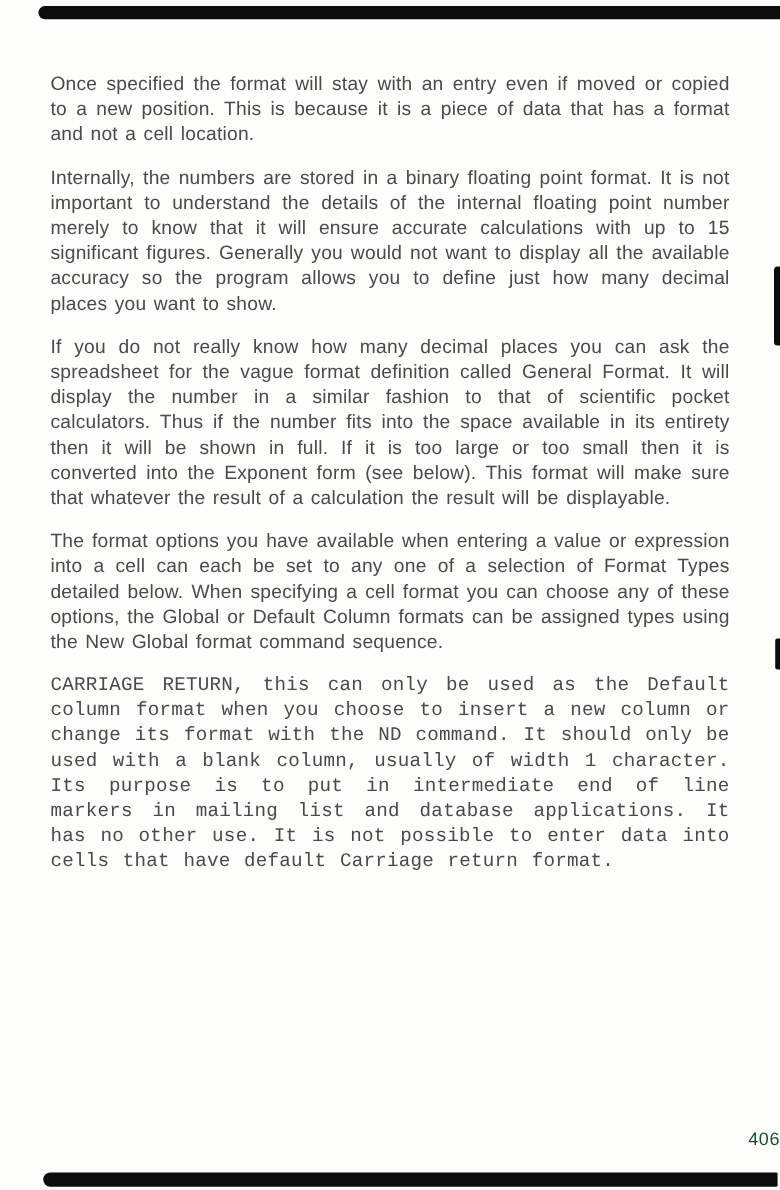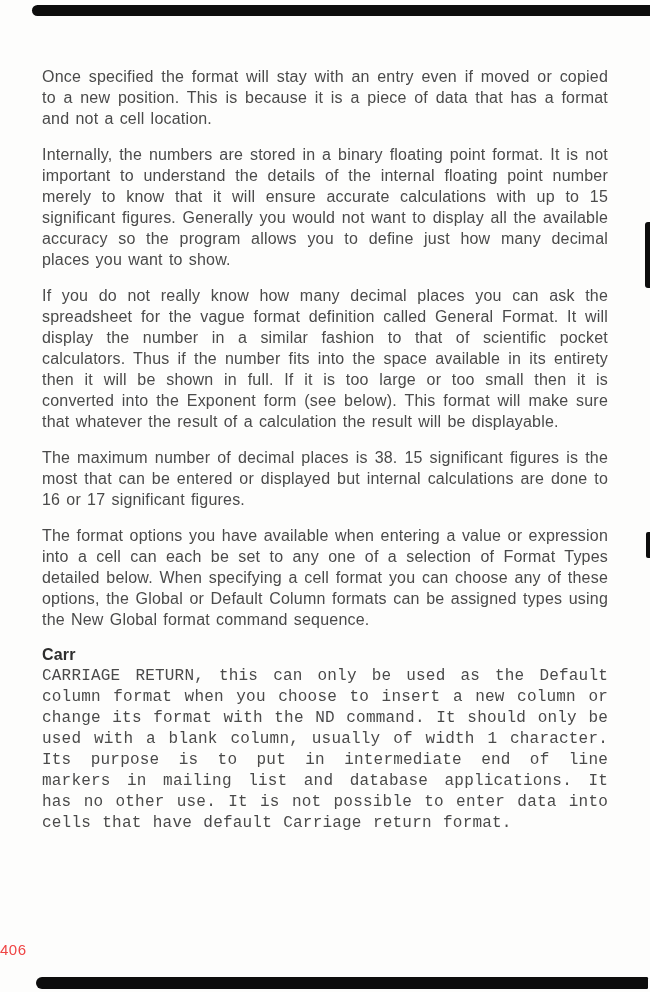--- a/index.html
+++ b/index.html
@@ -14,28 +14,27 @@
     width:650px;height:992px;
     margin:0 auto;
     background:var(--paper);
     overflow:hidden;
     font-family:"Liberation Sans","DejaVu Sans",sans-serif;
   }
   .content{
     position:absolute;
     left:42px;top:0;
     width:566px;
-    padding-top:38px;
+    padding-top:60px;
     color:var(--ink);
     font-size:16px;
     line-height:21px;
     letter-spacing:0.2px;
     word-spacing:1.5px;
     text-align:justify;
-    margin-top:28px;
   }
   .content p{margin:0 0 15px 0;}
   .content p.tight{margin-top:0;font-family:Liberation Mono, monospace;}
   .content h2{
     font-size:19.5px;
     line-height:24px;
     color:var(--heading-ink);
     font-weight:bold;
     letter-spacing:0.2px;
     margin:8px 0 17px 0;
@@ -46,22 +45,22 @@
     line-height:20px;
     color:var(--heading-ink);
     font-weight:bold;
     margin:10px 0 1px 0;
     text-align:left;
   }
   .page-number{
     position:absolute;
     left:0;right:0;
     top:941px;
-    text-align:left;
-    color:#ef4444;
+    text-align:right;
+    color:#14532d;
     font-size:15px;
     letter-spacing:0.5px;
   }
   .scan-bar,.scan-mark{
     position:absolute;
     background:var(--scan);
   }
   .scan-bar-top{
     left:32px;right:0;
     top:5px;height:11px;
@@ -87,23 +86,21 @@
 <body>
 
 <div class="page">
 
   <div class="scan-bar scan-bar-top"></div>
 
   <div class="content">
     <p>Once specified the format will stay with an entry even if moved or copied to a new position. This is because it is a piece of data that has a format and not a cell location.</p>
     <p>Internally, the numbers are stored in a binary floating point format. It is not important to understand the details of the internal floating point number merely to know that it will ensure accurate calculations with up to 15 significant figures. Generally you would not want to display all the available accuracy so the program allows you to define just how many decimal places you want to show.</p>
     <p>If you do not really know how many decimal places you can ask the spreadsheet for the vague format definition called General Format. It will display the number in a similar fashion to that of scientific pocket calculators. Thus if the number fits into the space available in its entirety then it will be shown in full. If it is too large or too small then it is converted into the Exponent form (see below). This format will make sure that whatever the result of a calculation the result will be displayable.</p>
-    <p>The maximum number of decimal places is 38. 15 significant figures is the most that can be entered or displayed but internal calculations are done to 16 or 17 significant figures.</p>
     <p>The format options you have available when entering a value or expression into a cell can each be set to any one of a selection of Format Types detailed below. When specifying a cell format you can choose any of these options, the Global or Default Column formats can be assigned types using the New Global format command sequence.</p>
-    <h3>Carr</h3>
     <p class="tight">CARRIAGE RETURN, this can only be used as the Default column format when you choose to insert a new column or change its format with the ND command. It should only be used with a blank column, usually of width 1 character. Its purpose is to put in intermediate end of line markers in mailing list and database applications. It has no other use. It is not possible to enter data into cells that have default Carriage return format.</p>
   </div>
 
   <div class="page-number">406</div>
 
   <div class="scan-bar scan-bar-bottom"></div>
   <div class="scan-mark scan-mark-right-1"></div>
   <div class="scan-mark scan-mark-right-2"></div>
 
 </div>

